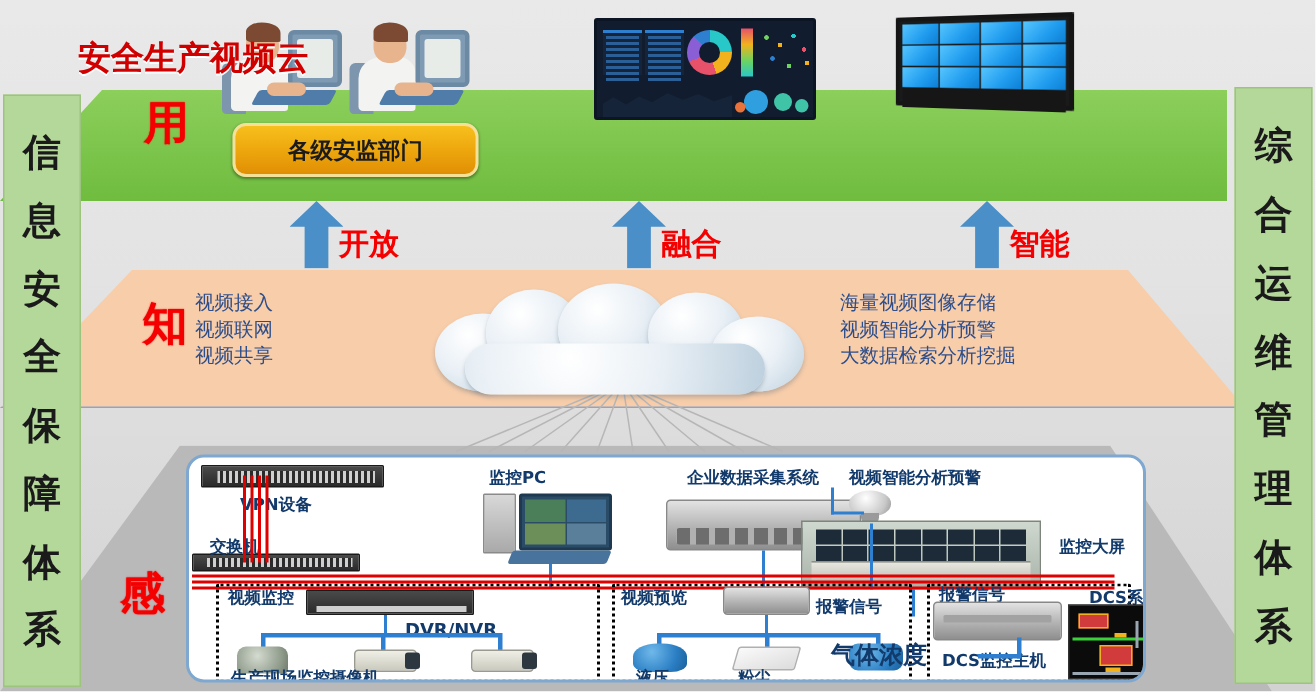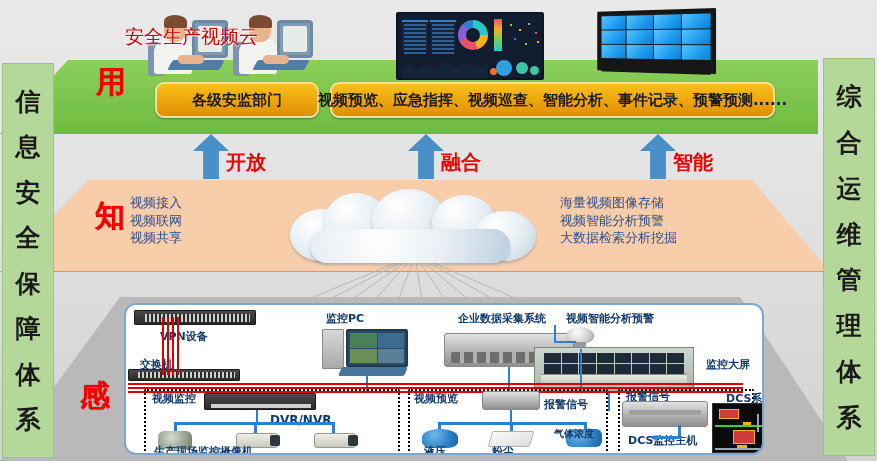--- a/index.html
+++ b/index.html
@@ -201,22 +201,22 @@
     position: absolute; left: 284px; top: 189px; width: 258px; height: 76px;
     z-index: 6;
   }
   #cloud .puff {
     position: absolute; border-radius: 50%;
     background: radial-gradient(circle at 35% 28%, #ffffff 0%, #e8eff5 48%, #bdd0de 100%);
     box-shadow: 0 2px 3px rgba(90,110,125,.35);
   }
   #cloud-text {
     position: absolute; left: 0; top: 24px; width: 258px;
-    text-align: right;
-    font-size: 19px; font-weight: 400; color: #d00000;
+    text-align: center;
+    font-size: 22px; font-weight: 700; color: #d00000;
     font-family: "DejaVu Sans", sans-serif;
     text-shadow: 0 1px 0 #fff;
     z-index: 8;
   }
   .cloud-side-text {
     position: absolute; font-size: 13px; color: #2d4e8a;
     font-family: "DejaVu Sans", sans-serif; line-height: 1.35;
     z-index: 7; white-space: nowrap;
   }
   #cloud-text-left  { left: 130px; top: 194px; text-align: right; }
@@ -392,21 +392,20 @@
         <div class="vw-cell"></div>
       <div class="vw-cell"></div>
         <div class="vw-cell"></div>
       <div class="vw-cell"></div>
         <div class="vw-cell"></div>
     </div>
     <div class="vw-base"></div>
   </div>
 
   <div class="orange-box" id="box-dept">各级安监部门</div>
-  <div class="orange-box" id="box-func">视频预览、应急指挥、视频巡查、智能分析、事件记录、预警预测......</div>
 
   <div class="arrow-up" id="arrow-1"></div>
   <div class="arrow-label" id="arrow-label-1">开放</div>
   <div class="arrow-up" id="arrow-2"></div>
   <div class="arrow-label" id="arrow-label-2">融合</div>
   <div class="arrow-up" id="arrow-3"></div>
   <div class="arrow-label" id="arrow-label-3">智能</div>
 
   <div class="cloud-side-text" id="cloud-text-right">
     <div>海量视频图像存储</div>
@@ -541,21 +540,21 @@
     <div class="blue-line" style="left:384px;top:105px;width:2px;height:12px;"></div>
     <div class="blue-line" style="left:312px;top:117px;width:148px;height:3px;"></div>
     <div class="blue-line" style="left:312px;top:117px;width:3px;height:10px;"></div>
     <div class="blue-line" style="left:384px;top:117px;width:3px;height:10px;"></div>
     <div class="blue-line" style="left:458px;top:117px;width:3px;height:10px;"></div>
     <div class="dev dev-sensor-blue" style="left:296px;top:124px;width:36px;height:19px;"></div>
     <div class="dev dev-plate" style="left:364px;top:126px;width:42px;height:16px;border-radius:2px;"></div>
     <div class="dev dev-sensor-blue" style="left:440px;top:124px;width:36px;height:18px;border-radius:6px;"></div>
     <div class="infra-label" style="left:298px;top:139px;font-size:11px;">液压</div>
     <div class="infra-label" style="left:366px;top:139px;font-size:11px;">粉尘</div>
-    <div class="infra-label" style="left:428px;top:122px;font-size:10px;">气体浓度</div>
+    <div class="infra-label" style="left:428px;top:122px;font-size:16px;">气体浓度</div>
 
     <div class="dashed-group" style="left:492px;top:84px;width:136px;height:66px;"></div>
     <div class="infra-label" style="left:500px;top:84px;font-size:11px;">报警信号</div>
     <div class="dev dev-box-gray" style="left:496px;top:96px;width:86px;height:26px;">
       <div style="position:absolute;left:6px;top:8px;width:72px;height:5px;background:#a2a2a2;border-radius:1px;"></div>
     </div>
     <div class="infra-label" style="left:502px;top:128px;font-size:11px;">DCS监控主机</div>
     <div class="blue-line" style="left:552px;top:120px;width:3px;height:14px;"></div>
     <div class="blue-line" style="left:526px;top:131px;width:28px;height:3px;"></div>
 

